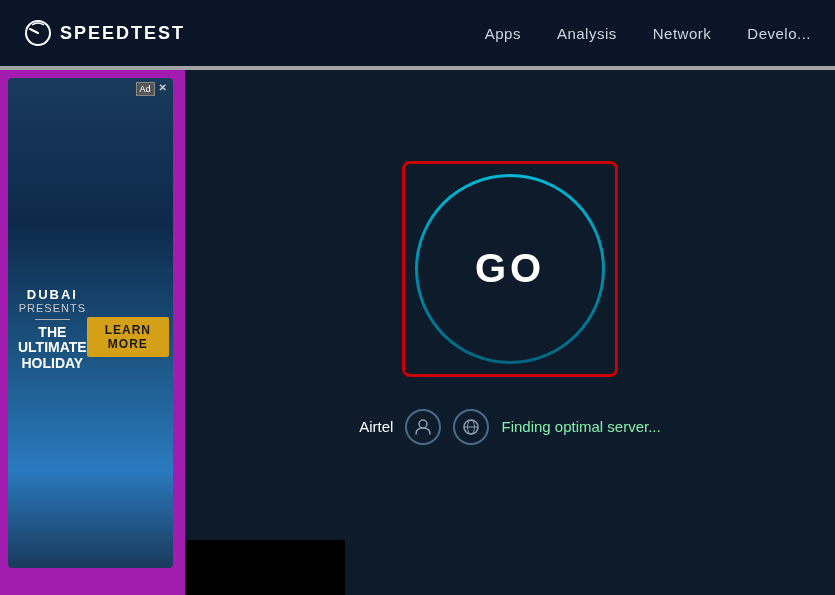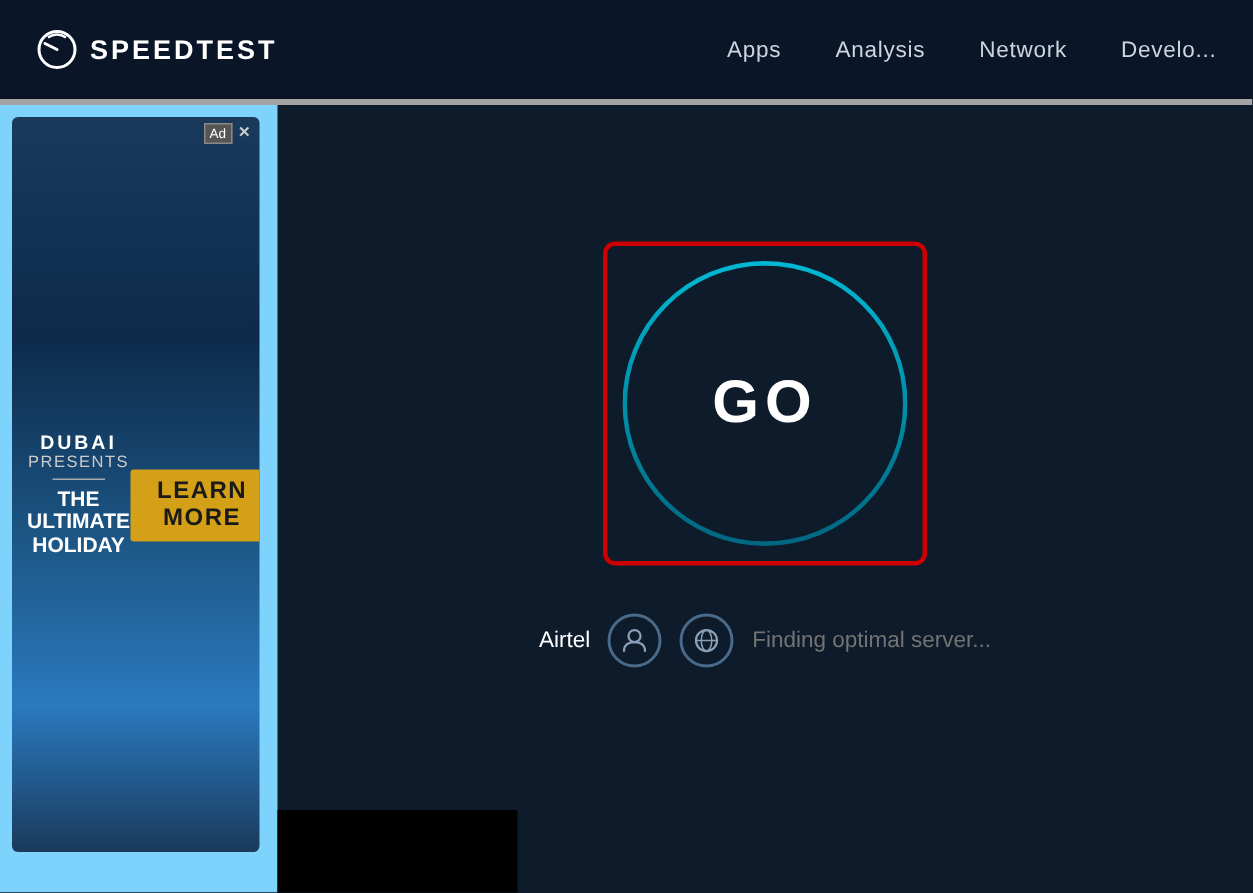--- a/index.html
+++ b/index.html
@@ -56,21 +56,21 @@
     
     .main {
       display: flex;
       height: calc(595px - 70px);
     }
 
     
     .ad-sidebar {
       width: 185px;
       min-width: 185px;
-      background-color: #7dd3fc;
+      background-color: #a21caf;
       padding: 8px;
       position: relative;
     }
 
     .ad-box {
       width: 165px;
       height: 490px;
       background: linear-gradient(180deg, #1a3a5c 0%, #0d2a4a 30%, #1e5a8a 60%, #2a7abf 80%, #1a3a5c 100%);
       border-radius: 4px;
       overflow: hidden;
@@ -128,21 +128,21 @@
       position: absolute;
       top: 10px;
       right: 15px;
       width: 60px;
       height: 60px;
     }
 
     .ad-button {
       background-color: #d4a017;
       color: #1a1a1a;
-      font-size: 16px;
+      font-size: 12px;
       font-weight: bold;
       padding: 6px 18px;
       border: none;
       border-radius: 2px;
       cursor: pointer;
       letter-spacing: 1px;
       margin-top: 16px;
     }
 
     
@@ -232,21 +232,21 @@
       border: 2px solid #4a6a8a;
       display: flex;
       align-items: center;
       justify-content: center;
       color: #8aa0b8;
       font-size: 16px;
     }
 
     .finding-text {
       font-size: 15px;
-      color: #737373;
+      color: #86efac;
     }
 
     
     .black-box {
       position: absolute;
       bottom: 0;
       left: 185px;
       width: 160px;
       height: 55px;
       background-color: #000000;

